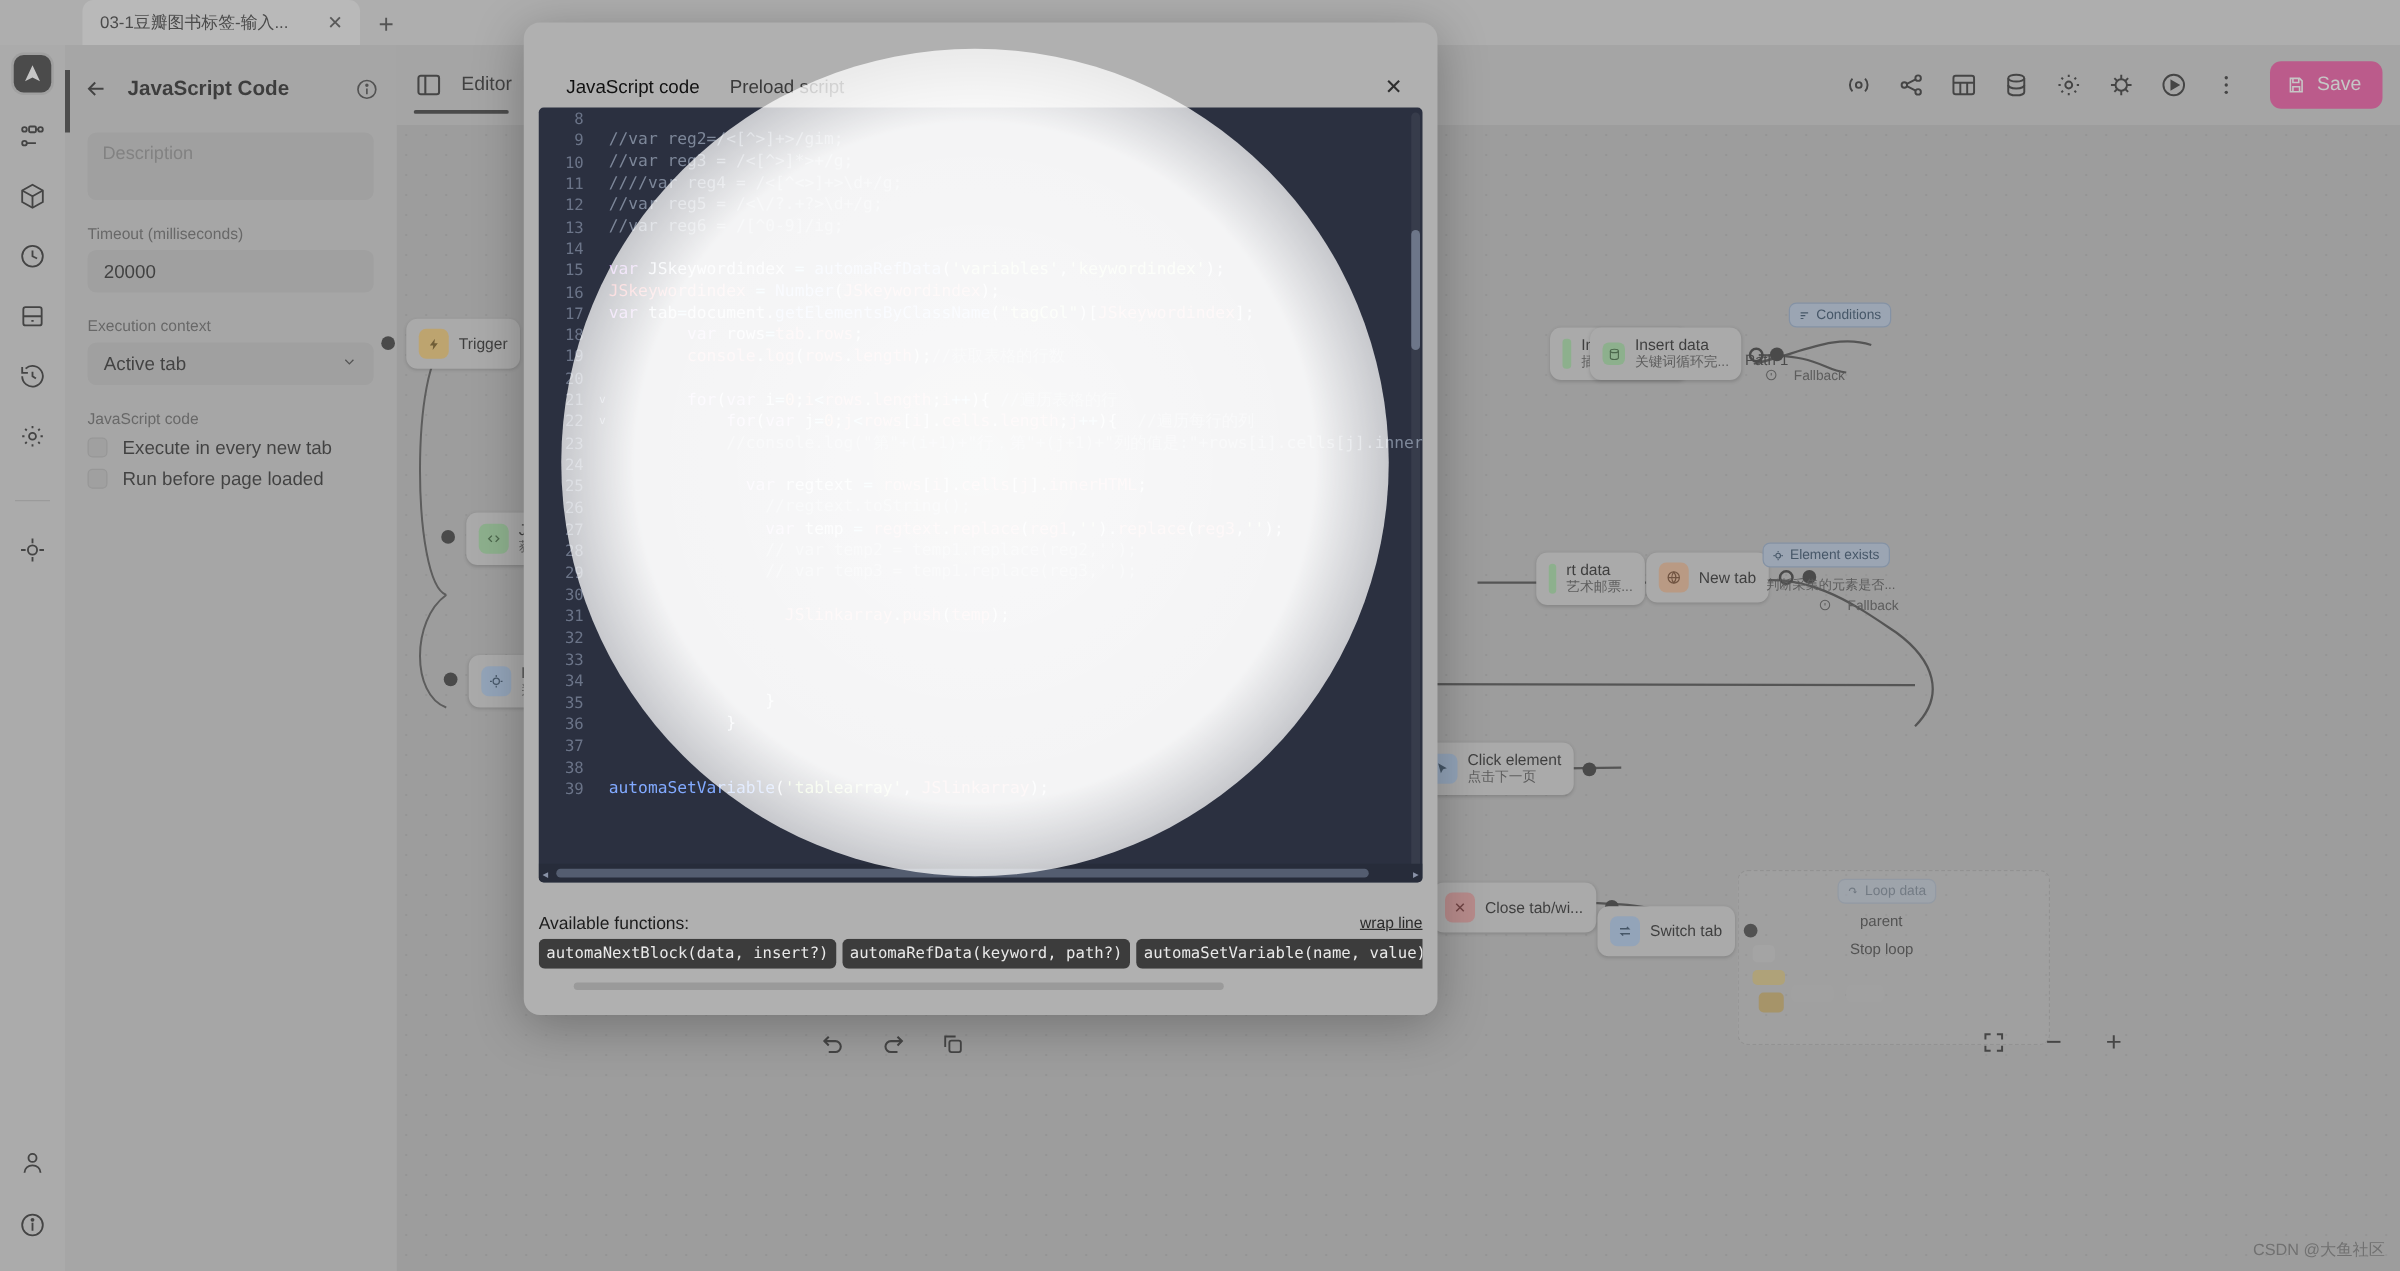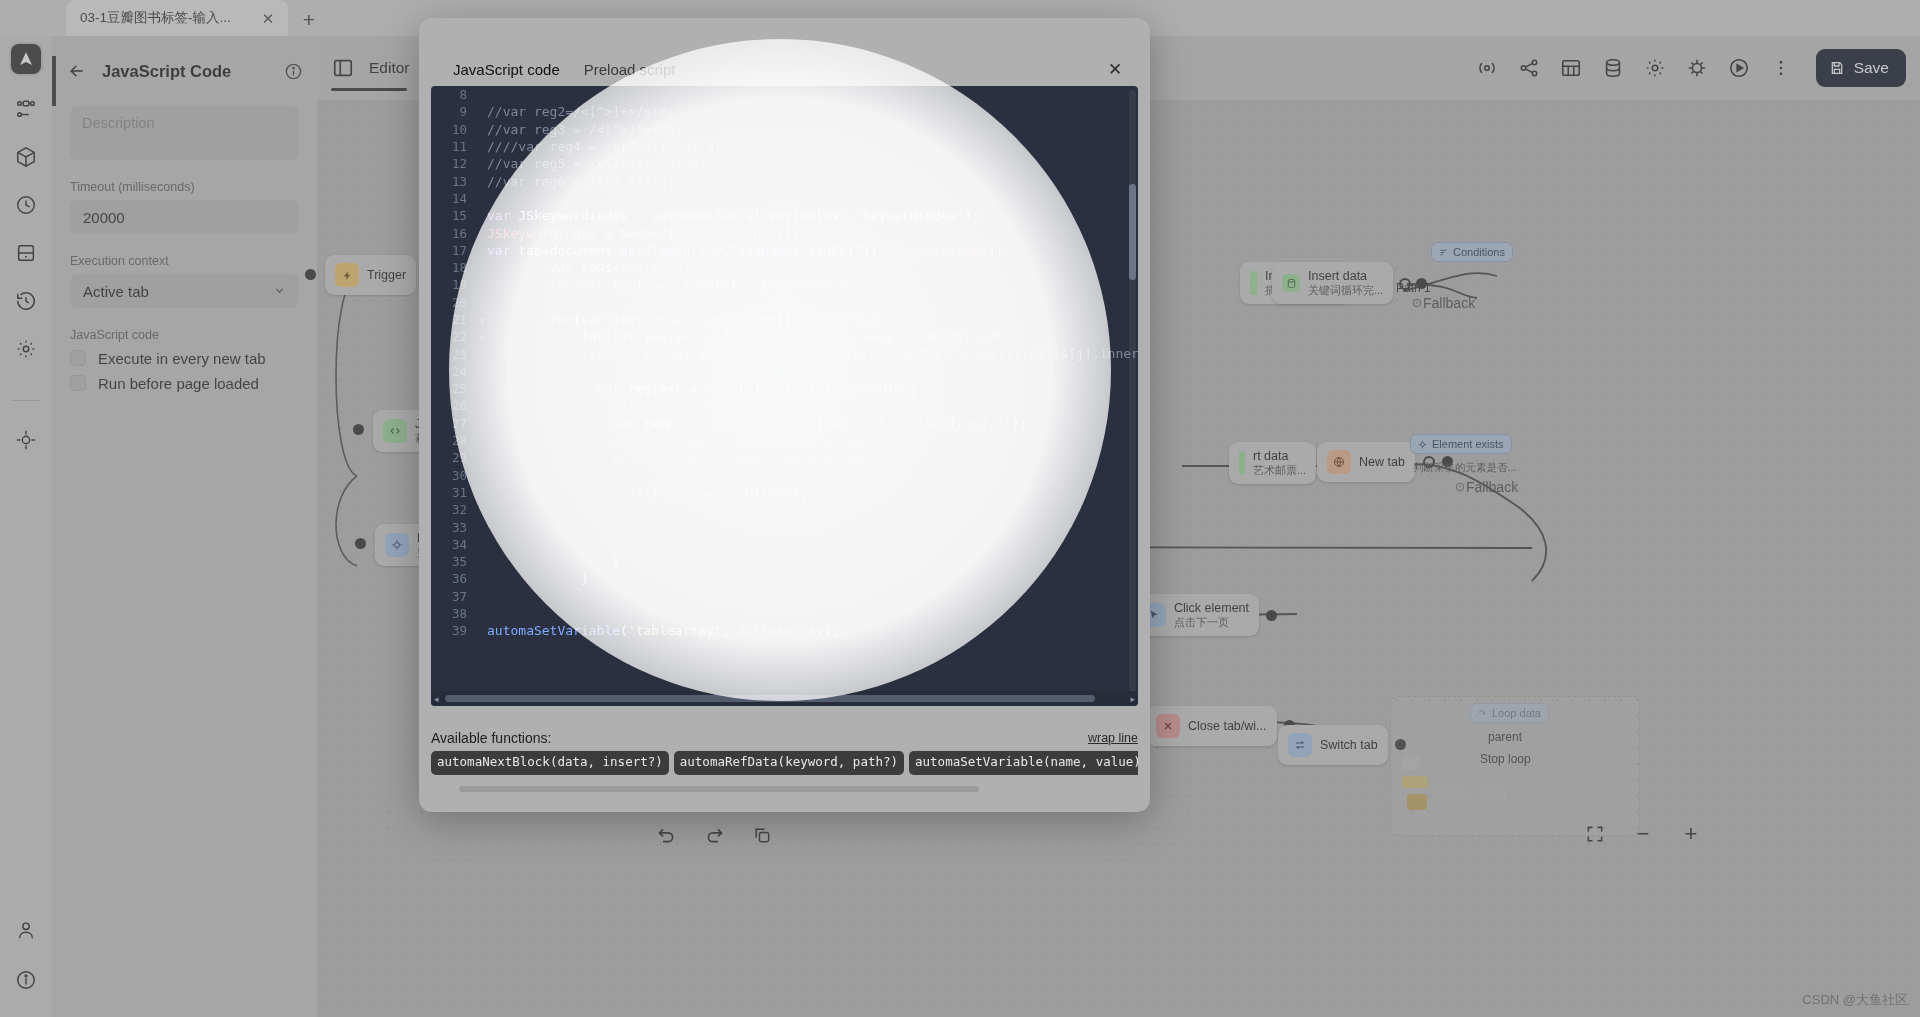--- a/index.html
+++ b/index.html
@@ -98,21 +98,21 @@
     position:absolute; left:317px; top:36px; width:1603px; height:64px;
     background:#c6c6c6;
     display:flex; align-items:center; padding:0 14px;
   }
   .editor-left{ display:flex; align-items:center; gap:14px; }
   .sq-ic{ width:24px;height:24px;display:flex;align-items:center;justify-content:center;color:#222;}
   .editor-label{ font-size:15.5px; color:#1b1b1b; }
   .editor-right{ margin-left:auto; display:flex; align-items:center; gap:16px;}
   .tb-ic{ width:26px;height:26px;display:flex;align-items:center;justify-content:center;color:#222;}
   .save-btn{
-    height:38px; padding:0 17px 0 13px; border-radius:9px; background:#0f172a;
+    height:38px; padding:0 17px 0 13px; border-radius:9px; background:#ec4899;
     color:#fff; font-size:15.5px; display:flex;align-items:center;gap:9px;
     margin-left:6px;
   }
   .underline{
     position:absolute; left:331px; top:88px; width:76px; height:3px; background:#2b2b2b;
     border-radius:2px;
   }
 
   
   .node{
@@ -132,21 +132,21 @@
     position:absolute; width:11px;height:11px;border-radius:50%;
     background:#2a2a2a;
   }
   .port.open{ background:transparent; border:2.5px solid #2a2a2a; width:12px;height:12px;}
   .pill{
     position:absolute; background:#b5c6de; border:1px solid #8ea6c6; border-radius:6px;
     font-size:11px; color:#24405e; padding:3px 7px; display:flex;align-items:center;gap:5px;
     white-space:nowrap;
   }
   .fallback{
-    position:absolute; font-size:14px; color:#4a4a4a; display:flex;align-items:center;gap:1px;
+    position:absolute; font-size:11px; color:#4a4a4a; display:flex;align-items:flex-start;gap:13px;
     white-space:nowrap;
   }
   .plain-label{ position:absolute; font-size:12px; color:#2c2c2c; white-space:nowrap;}
   .edge{ position:absolute; pointer-events:none; }
   .groupbox{
     position:absolute; border:1px dashed #9a9a9a; border-radius:8px;
     background:rgba(255,255,255,.10);
   }
   .mini{
     position:absolute; background:#c4c4c4; border-radius:4px;

